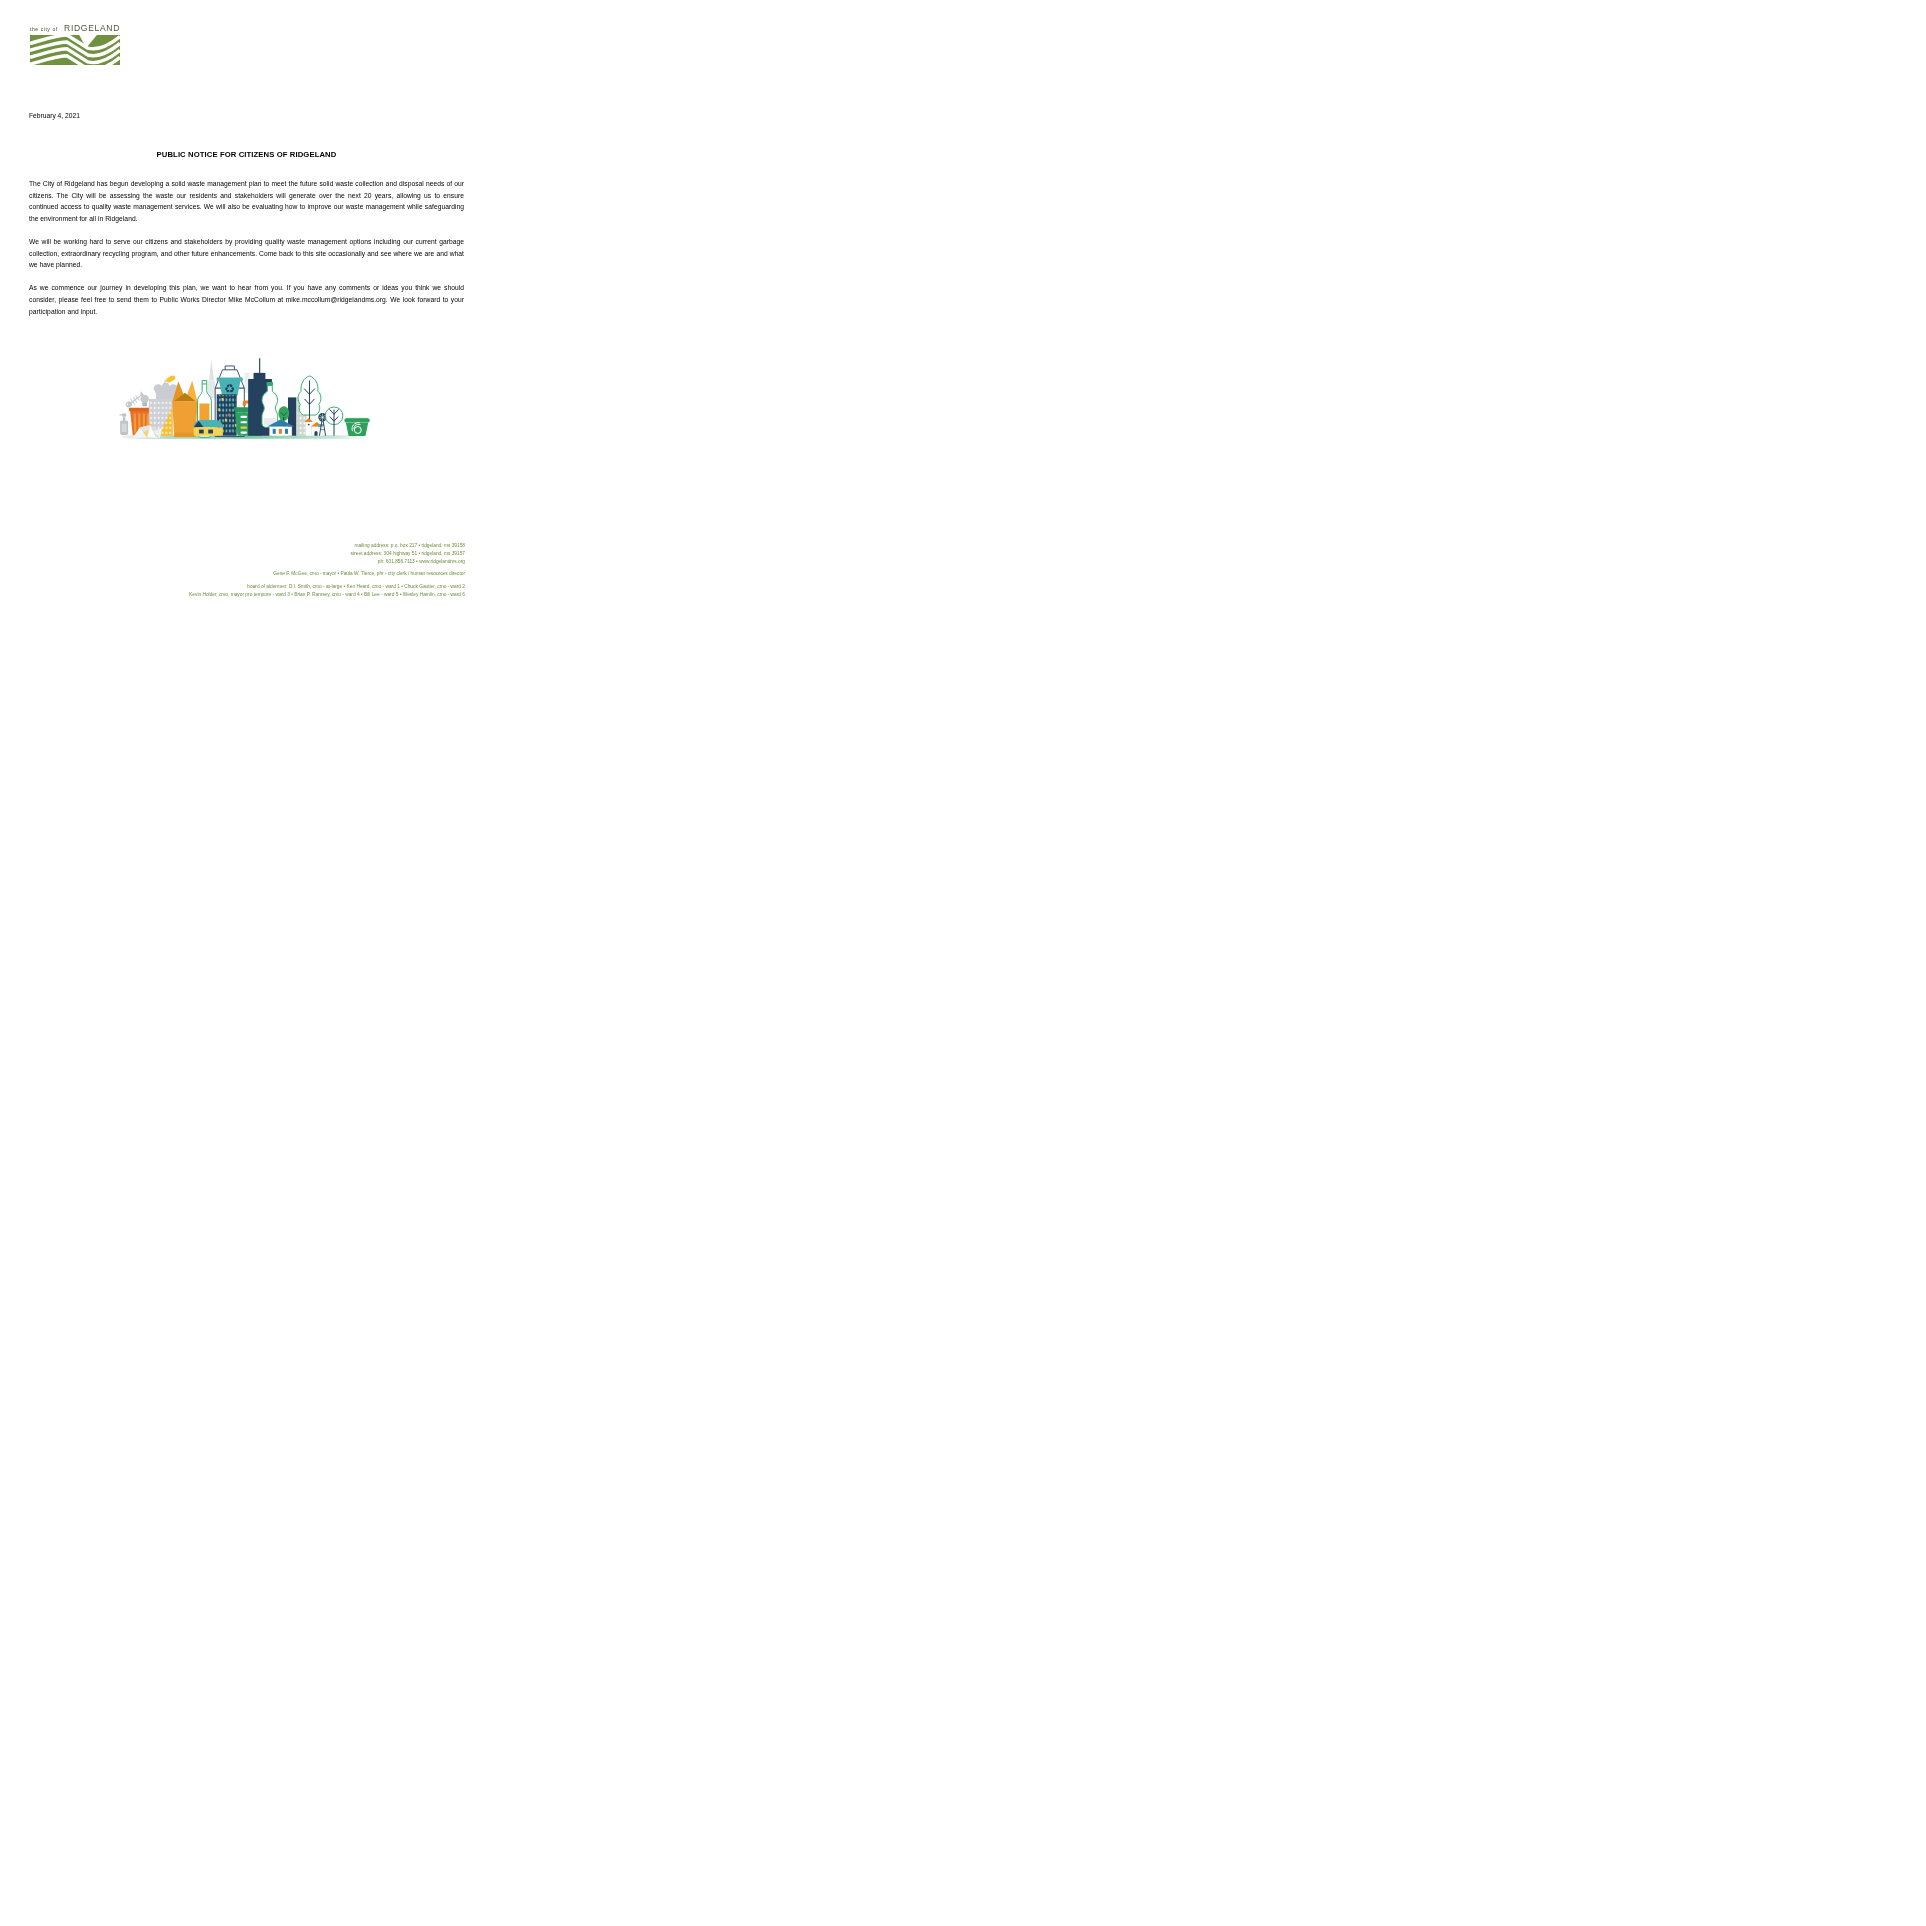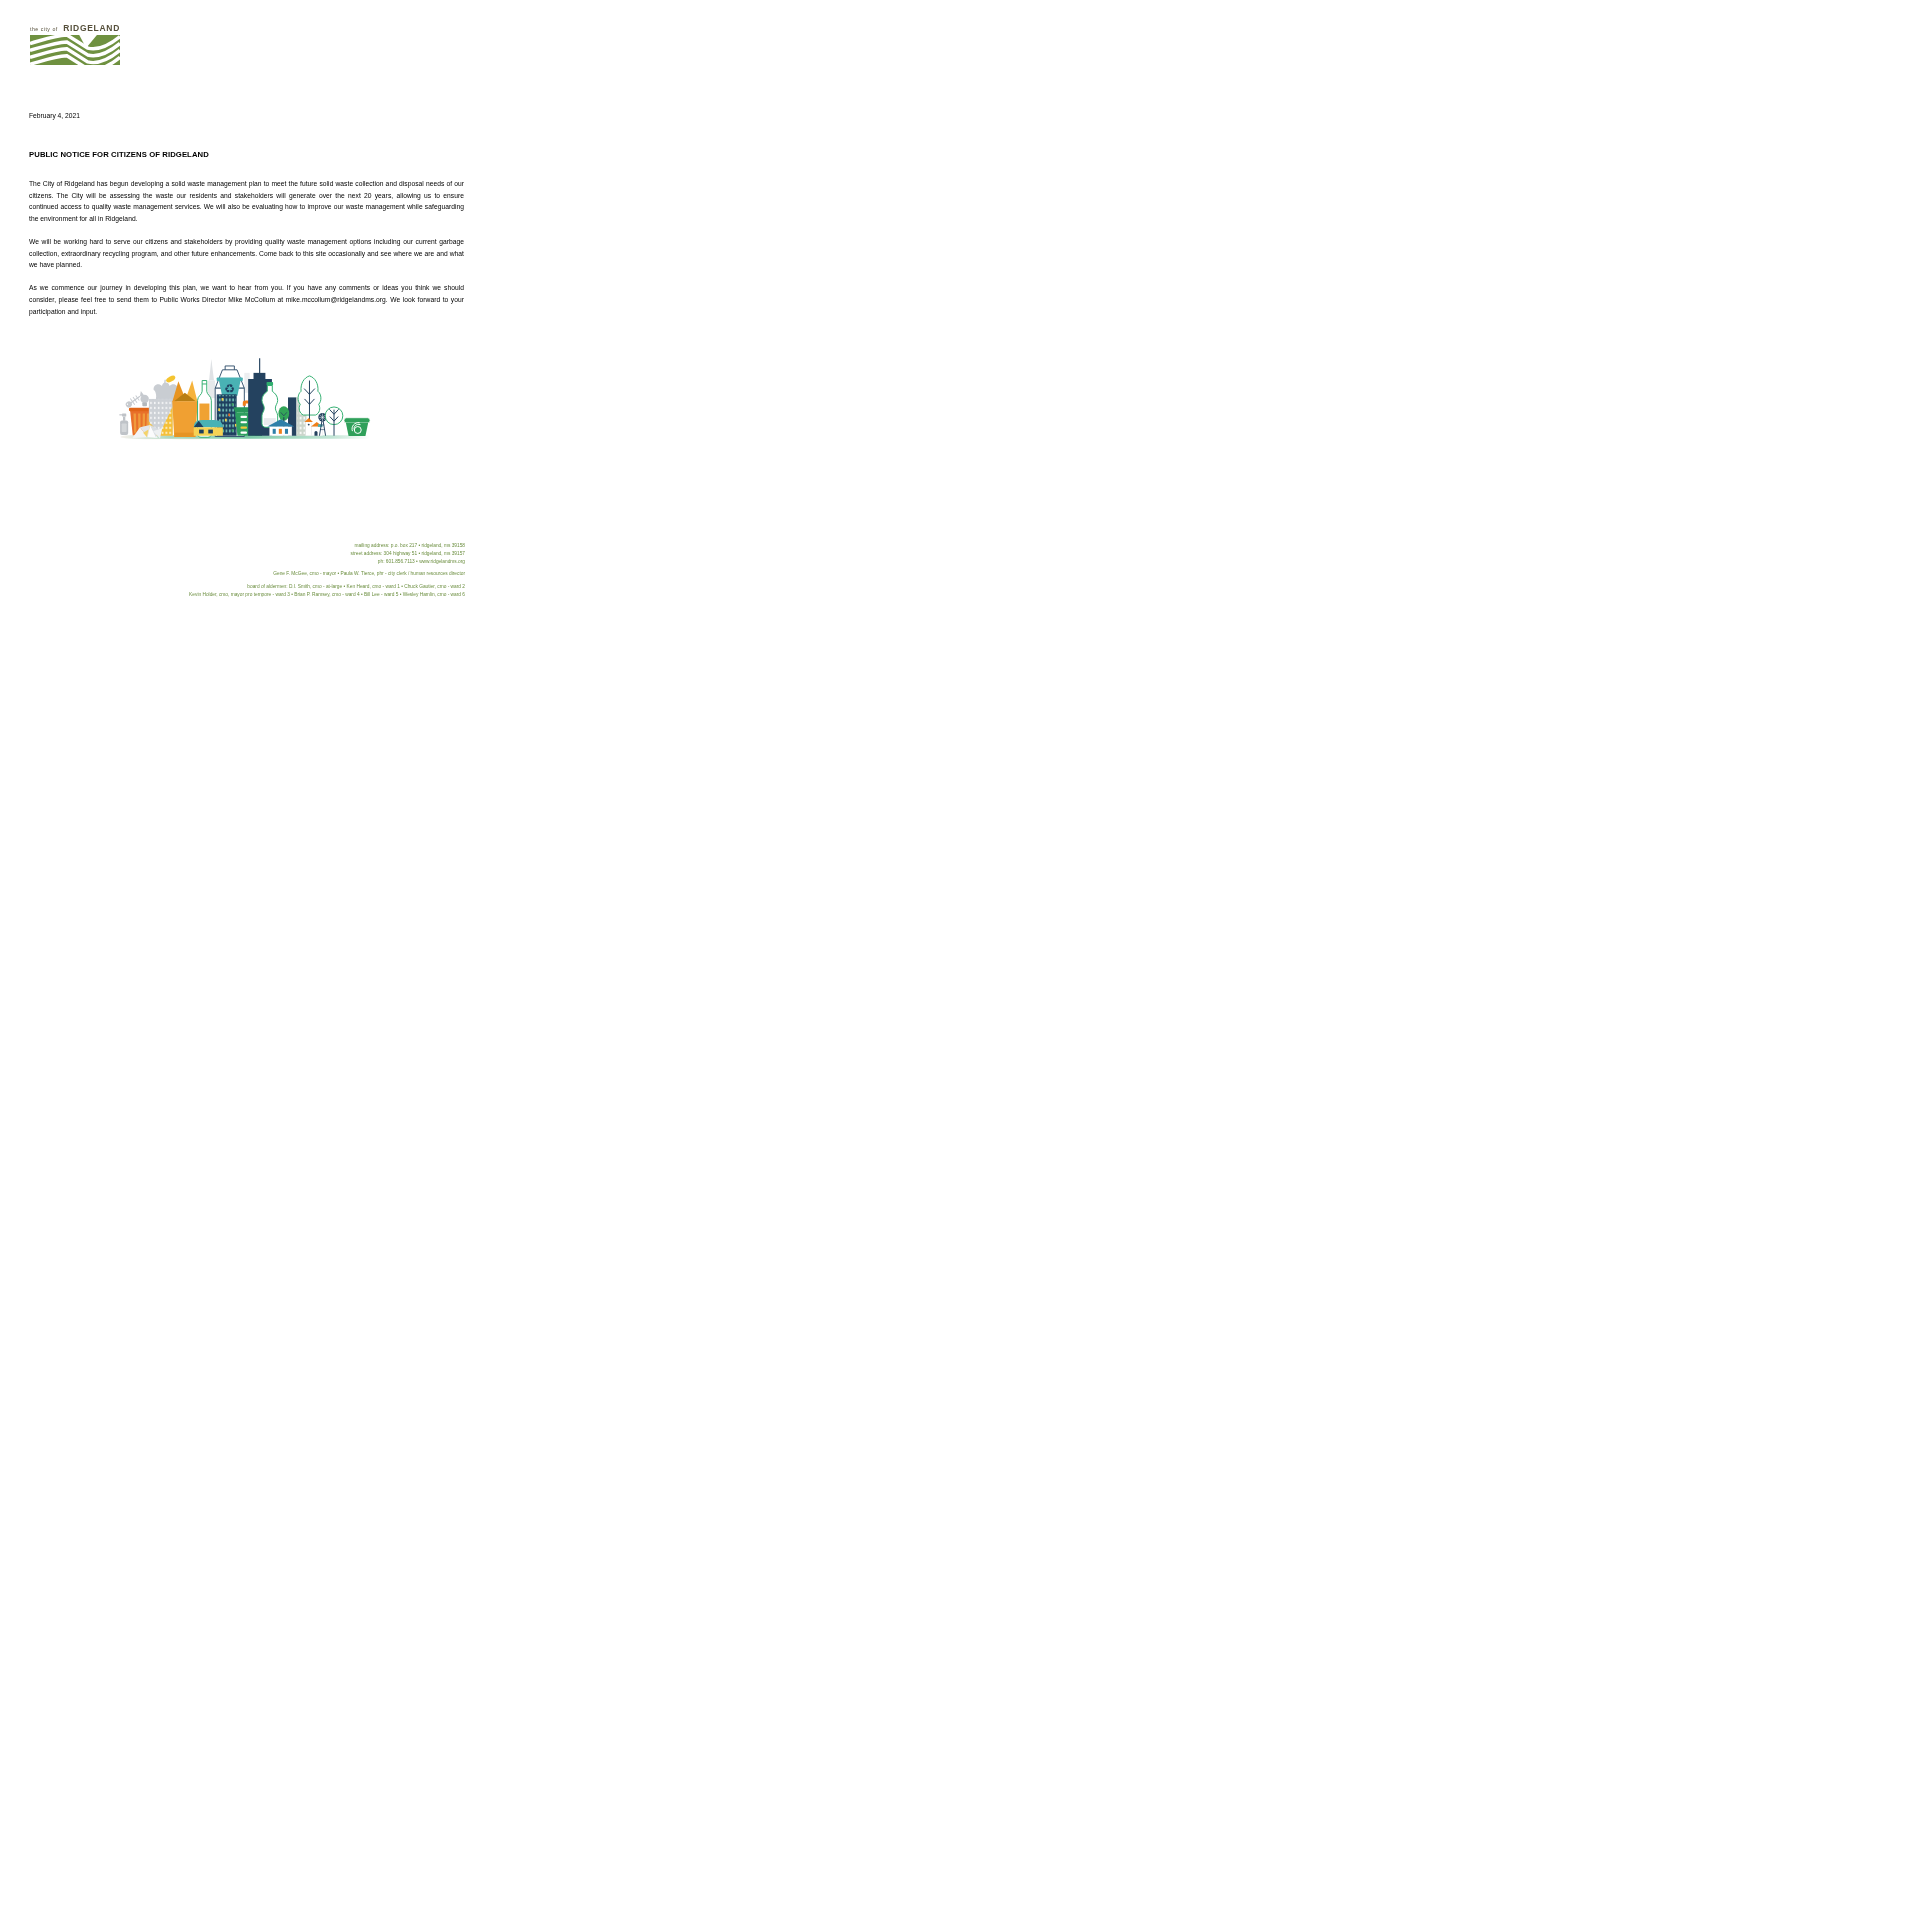--- a/index.html
+++ b/index.html
@@ -4,25 +4,25 @@
 <style>
   html,body { margin:0; padding:0; background:#ffffff; }
   .page {
     position:relative; width:491px; height:636px; background:#ffffff;
     font-family:"Liberation Sans", sans-serif; color:#000; overflow:hidden;
   }
   
   .logo { position:absolute; left:30px; top:23px; width:90px; }
   .logo-text { display:flex; align-items:baseline; justify-content:space-between; color:#56503b; margin-bottom:1.9px; }
   .logo-prefix { font-size:5.2px; letter-spacing:0.5px; }
-  .logo-name  { font-size:8.5px; letter-spacing:0.7px; font-weight:700; }
+  .logo-name  { font-size:8.5px; letter-spacing:0.7px; font-weight:400; }
   .logo-mark svg { display:block; }
   
   .date  { position:absolute; left:29px; top:112px; font-size:6.7px; }
-  .title { position:absolute; left:29px; right:27px; top:145px; 
+  .title { position:absolute; left:29px; right:27px; top:145px; text-align:center;
            font-size:7.7px; font-weight:bold; letter-spacing:0.1px; }
   .bodytext { position:absolute; left:29px; right:27px; top:178px; }
   .bodytext p { margin:0 0 11.6px 0; font-size:6.7px; line-height:11.6px;
                 text-align:justify; letter-spacing:0.04px; }
   
   .illustration { position:absolute; left:114px; top:356px; width:266px; height:92px; }
   
   .footer { position:absolute; right:26px; left:29px; top:542px; text-align:right;
             color:#6b8e3f; font-size:4.8px; line-height:8px; }
   .footer .officials { margin-top:4.2px; }

